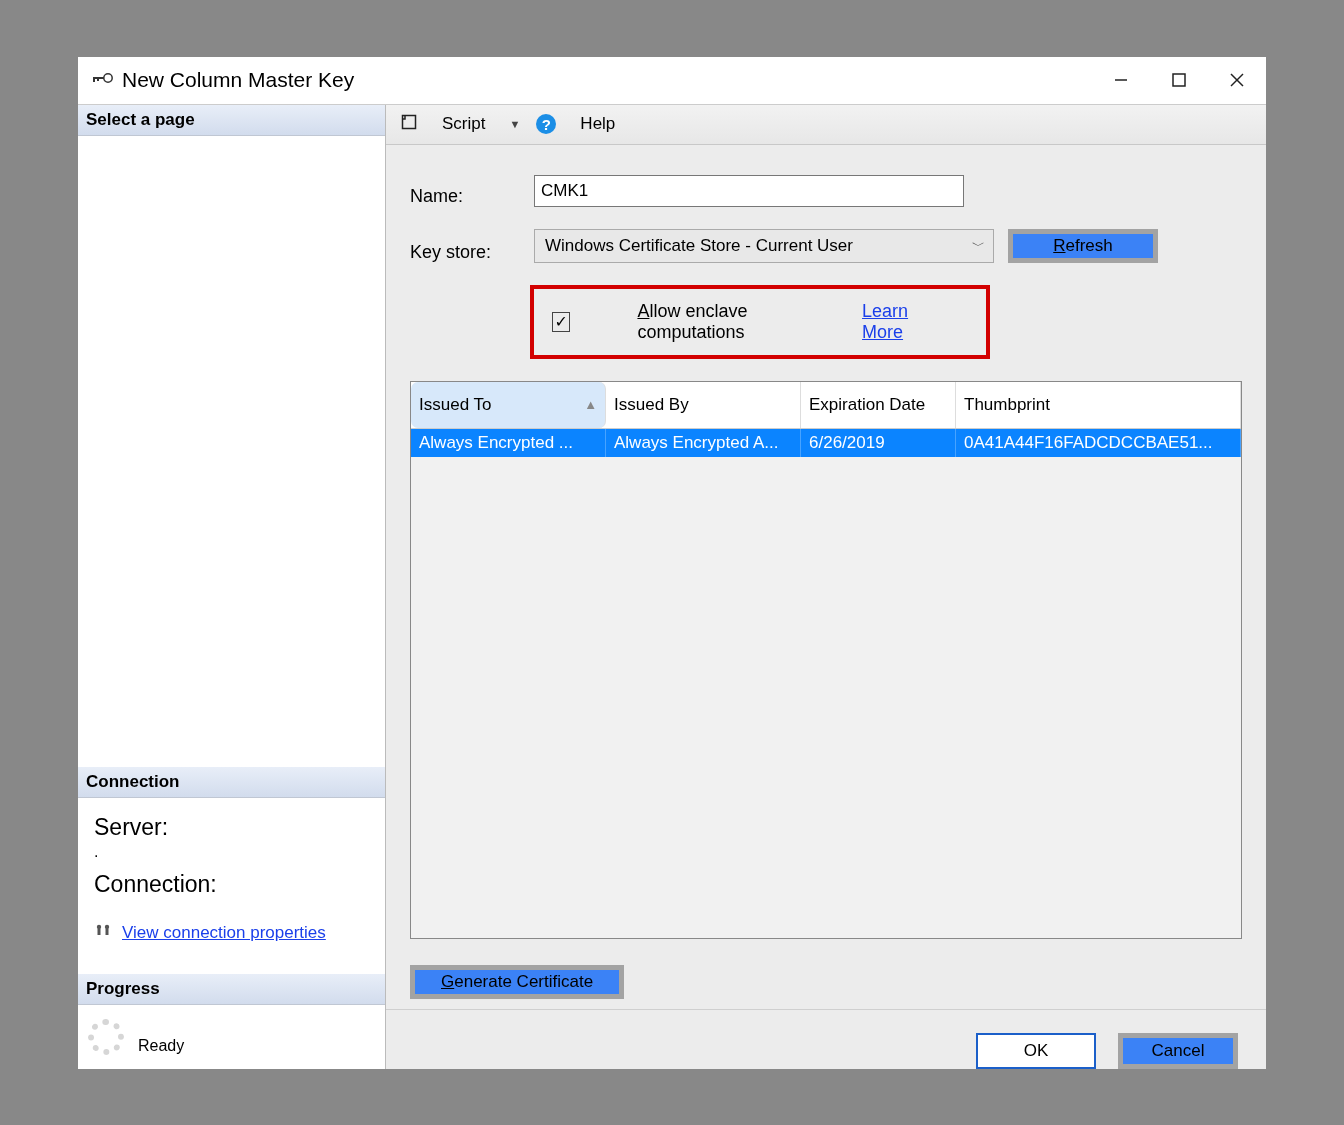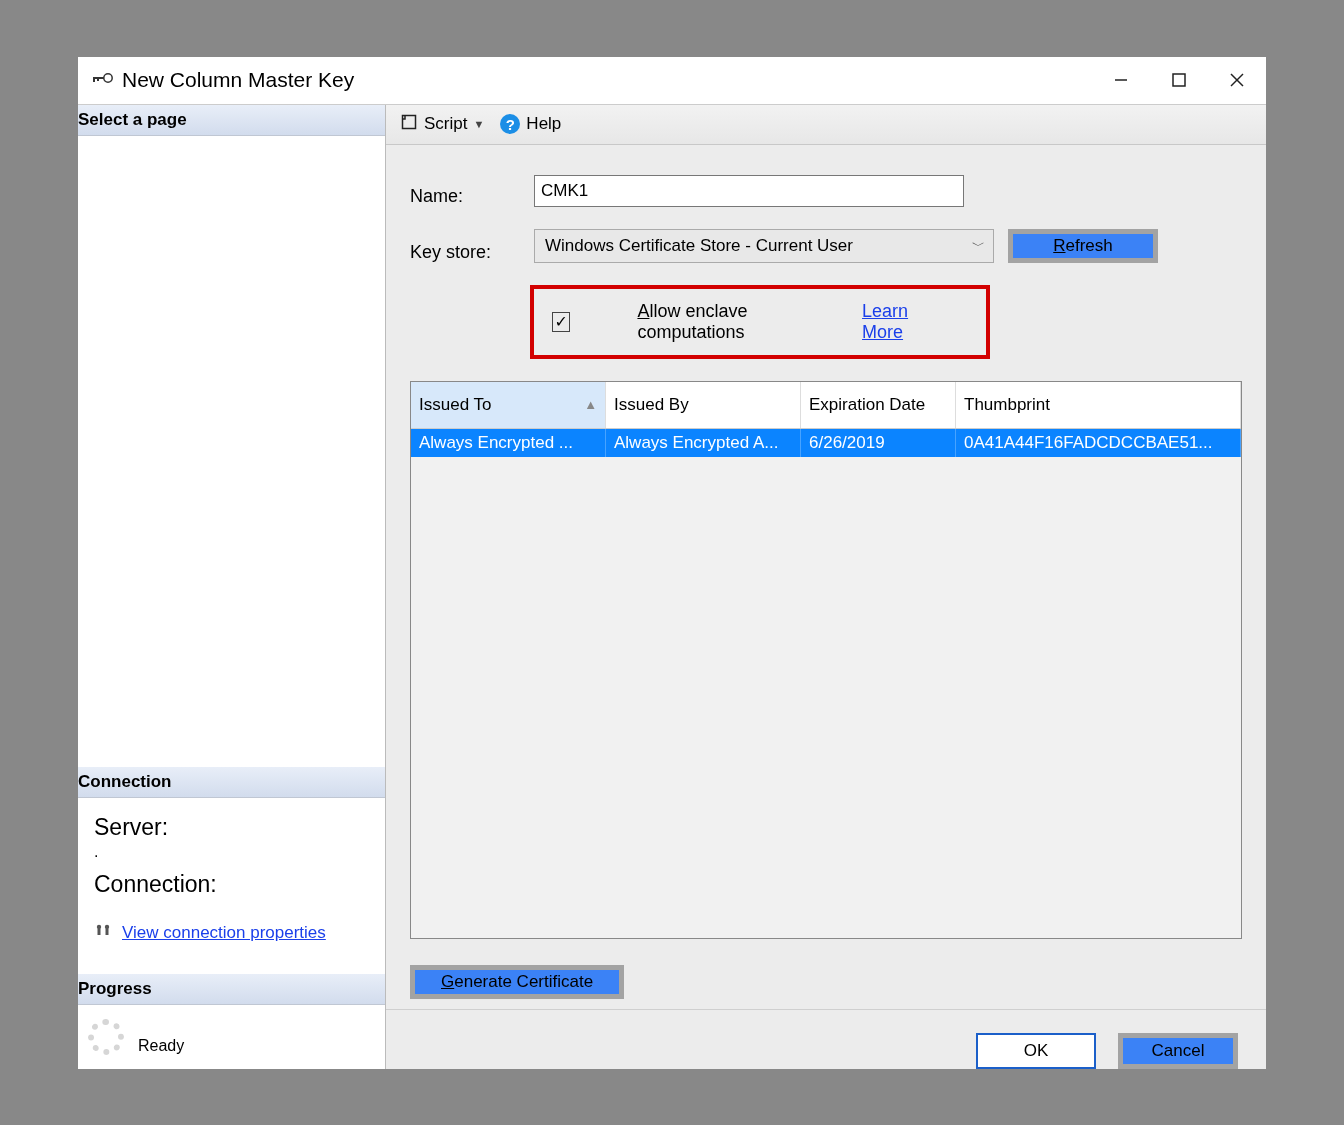--- a/index.html
+++ b/index.html
@@ -54,21 +54,21 @@
     width: 308px;
     background: #fff;
     display: flex;
     flex-direction: column;
     border-right: 1px solid #bbb;
   }
   .sidebar-section-header {
     background: linear-gradient(#e8eef8, #d2dced);
     font-weight: bold;
     font-size: 17px;
-    padding: 5px 0;
+    padding: 5px 8px;
     border-bottom: 1px solid #c0c7d3;
   }
   .sidebar-body {
     flex: 1;
     background: #fff;
     padding: 6px 10px;
   }
   .conn-label { font-size: 23px; margin: 8px 8px 2px 8px; }
   .conn-value { font-size: 16px; margin: 0 8px 10px 8px; }
   .conn-link-row {
@@ -102,21 +102,21 @@
   .toolbar {
     height: 40px;
     background: linear-gradient(#f2f2f2, #e7e7e7);
     border-bottom: 1px solid #c8c8c8;
     display: flex;
     align-items: center;
     gap: 8px;
     padding: 0 10px;
     font-size: 17px;
   }
-  .toolbar .tbtn { display: flex; align-items: center; gap: 6px; padding: 2px 4px; }
+  .toolbar .tbtn { display: flex; align-items: center; gap: 24px; padding: 2px 4px; }
   .help-icon {
     width: 20px; height: 20px; border-radius: 50%;
     background: #1b8ee6; color: #fff; font-weight: bold;
     display: inline-flex; align-items: center; justify-content: center;
     font-size: 15px;
   }
   .form-area {
     padding: 30px 24px 10px 24px;
     display: flex;
     flex-direction: column;
@@ -187,20 +187,21 @@
   .grid-header > div {
     padding: 6px 8px;
     border-right: 1px solid #ddd;
     font-size: 17px;
     display: flex; align-items: center;
     min-height: 46px;
   }
   .grid-header > div.sorted {
     background: #d7e8fa;
     justify-content: space-between;
+    border-radius: 7px;
   }
   .sort-arrow { color: #888; font-size: 13px; }
   .grid-row > div {
     padding: 4px 8px;
     font-size: 17px;
     border-right: 1px solid rgba(255,255,255,0.25);
     color: #fff;
     white-space: nowrap;
     overflow: hidden;
     text-overflow: ellipsis;

